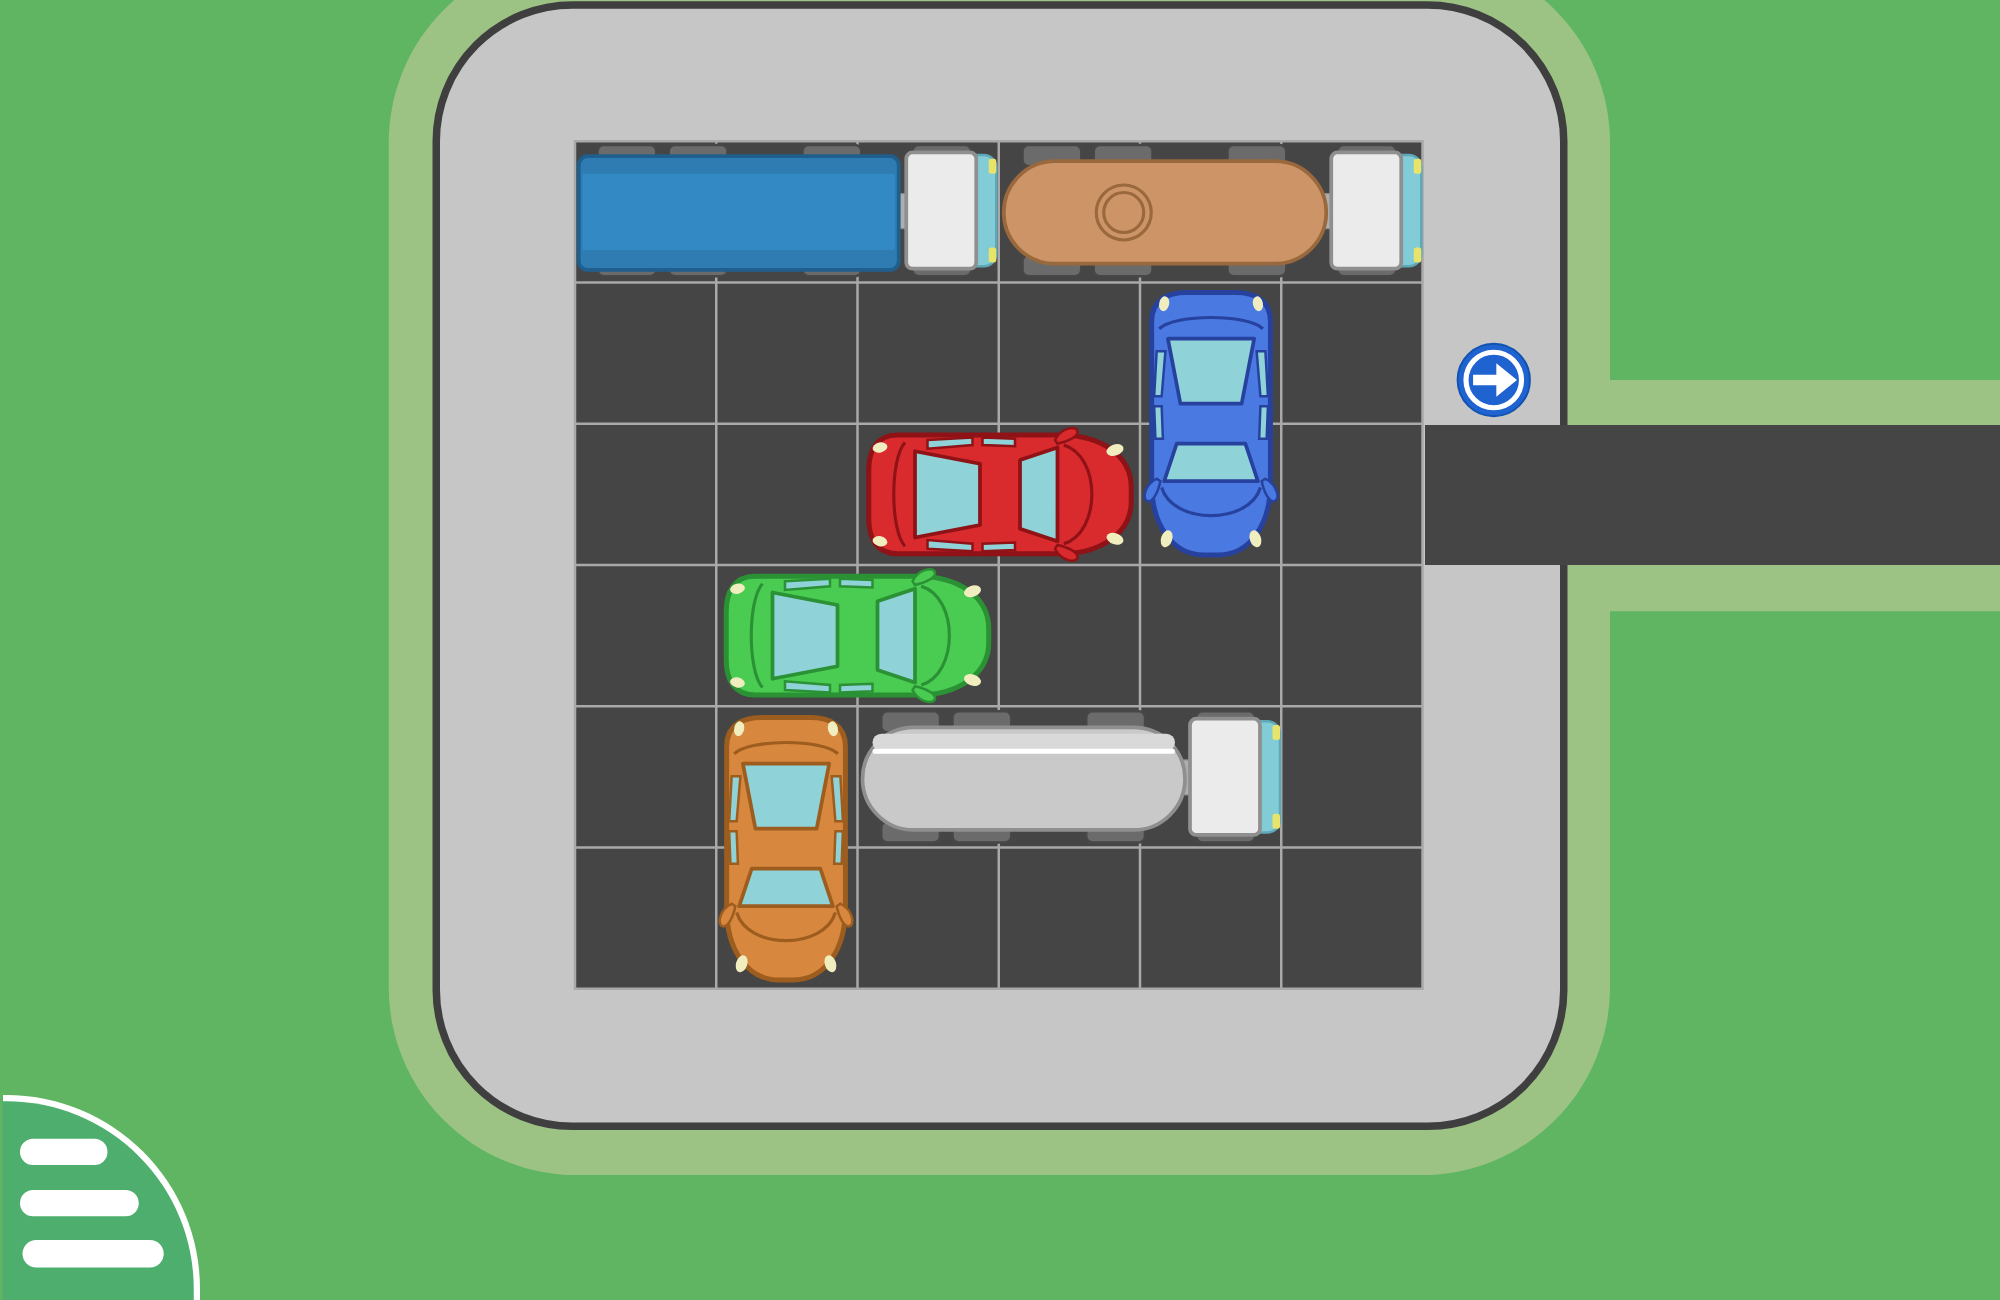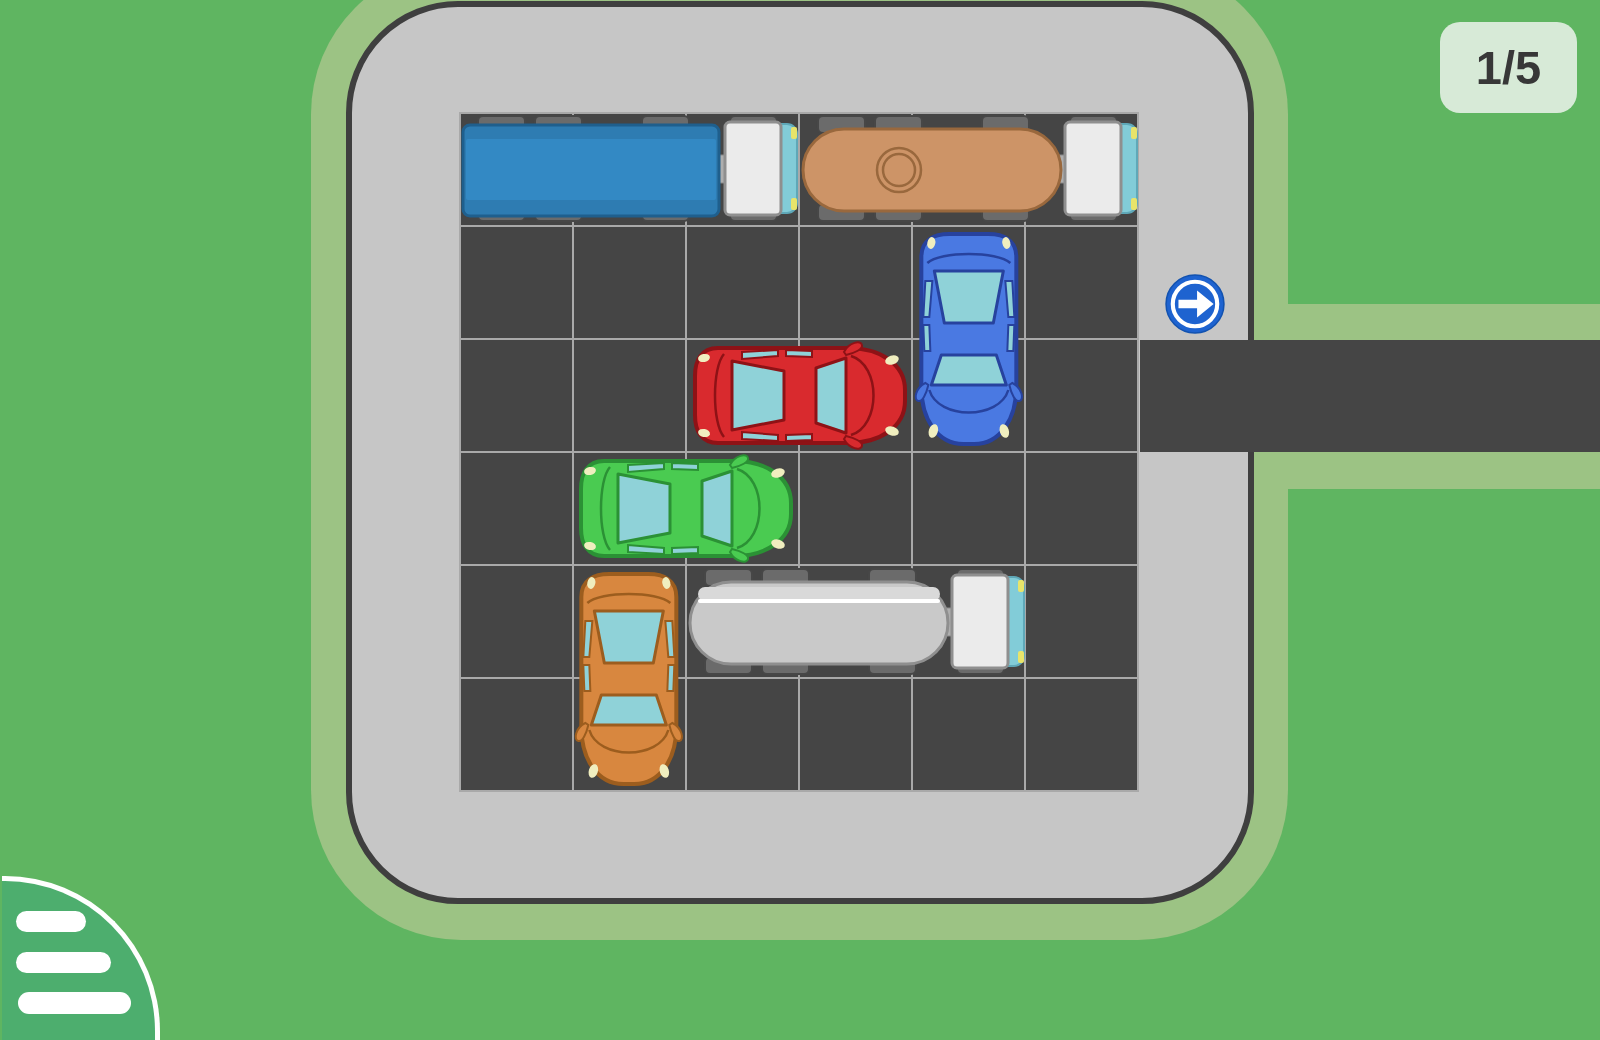--- a/index.html
+++ b/index.html
@@ -237,23 +237,20 @@
     </div>
 
   <svg class="abs exit-arrow" viewBox="0 0 60 60">
     <g>
       <circle class="arrow-circle" cx="30" cy="30" r="28" stroke="#1252b0" stroke-width="1.5"></circle>
       <circle cx="30" cy="30" r="21.5" fill="none" stroke="#ffffff" stroke-width="4"></circle>
       <path d="M14,26 h18 v-9 l16,13 l-16,13 v-9 h-18 z" fill="#ffffff"></path>
     </g>
   </svg>
 
-  <div class="abs level-badge">
-    <span>1/5</span>
-  </div>
 
   <div class="abs menu-button">
     <span>
       <span class="menu-bar b1"></span>
       <span class="menu-bar b2"></span>
       <span class="menu-bar b3"></span>
     </span>
   </div>
 
 </div>

